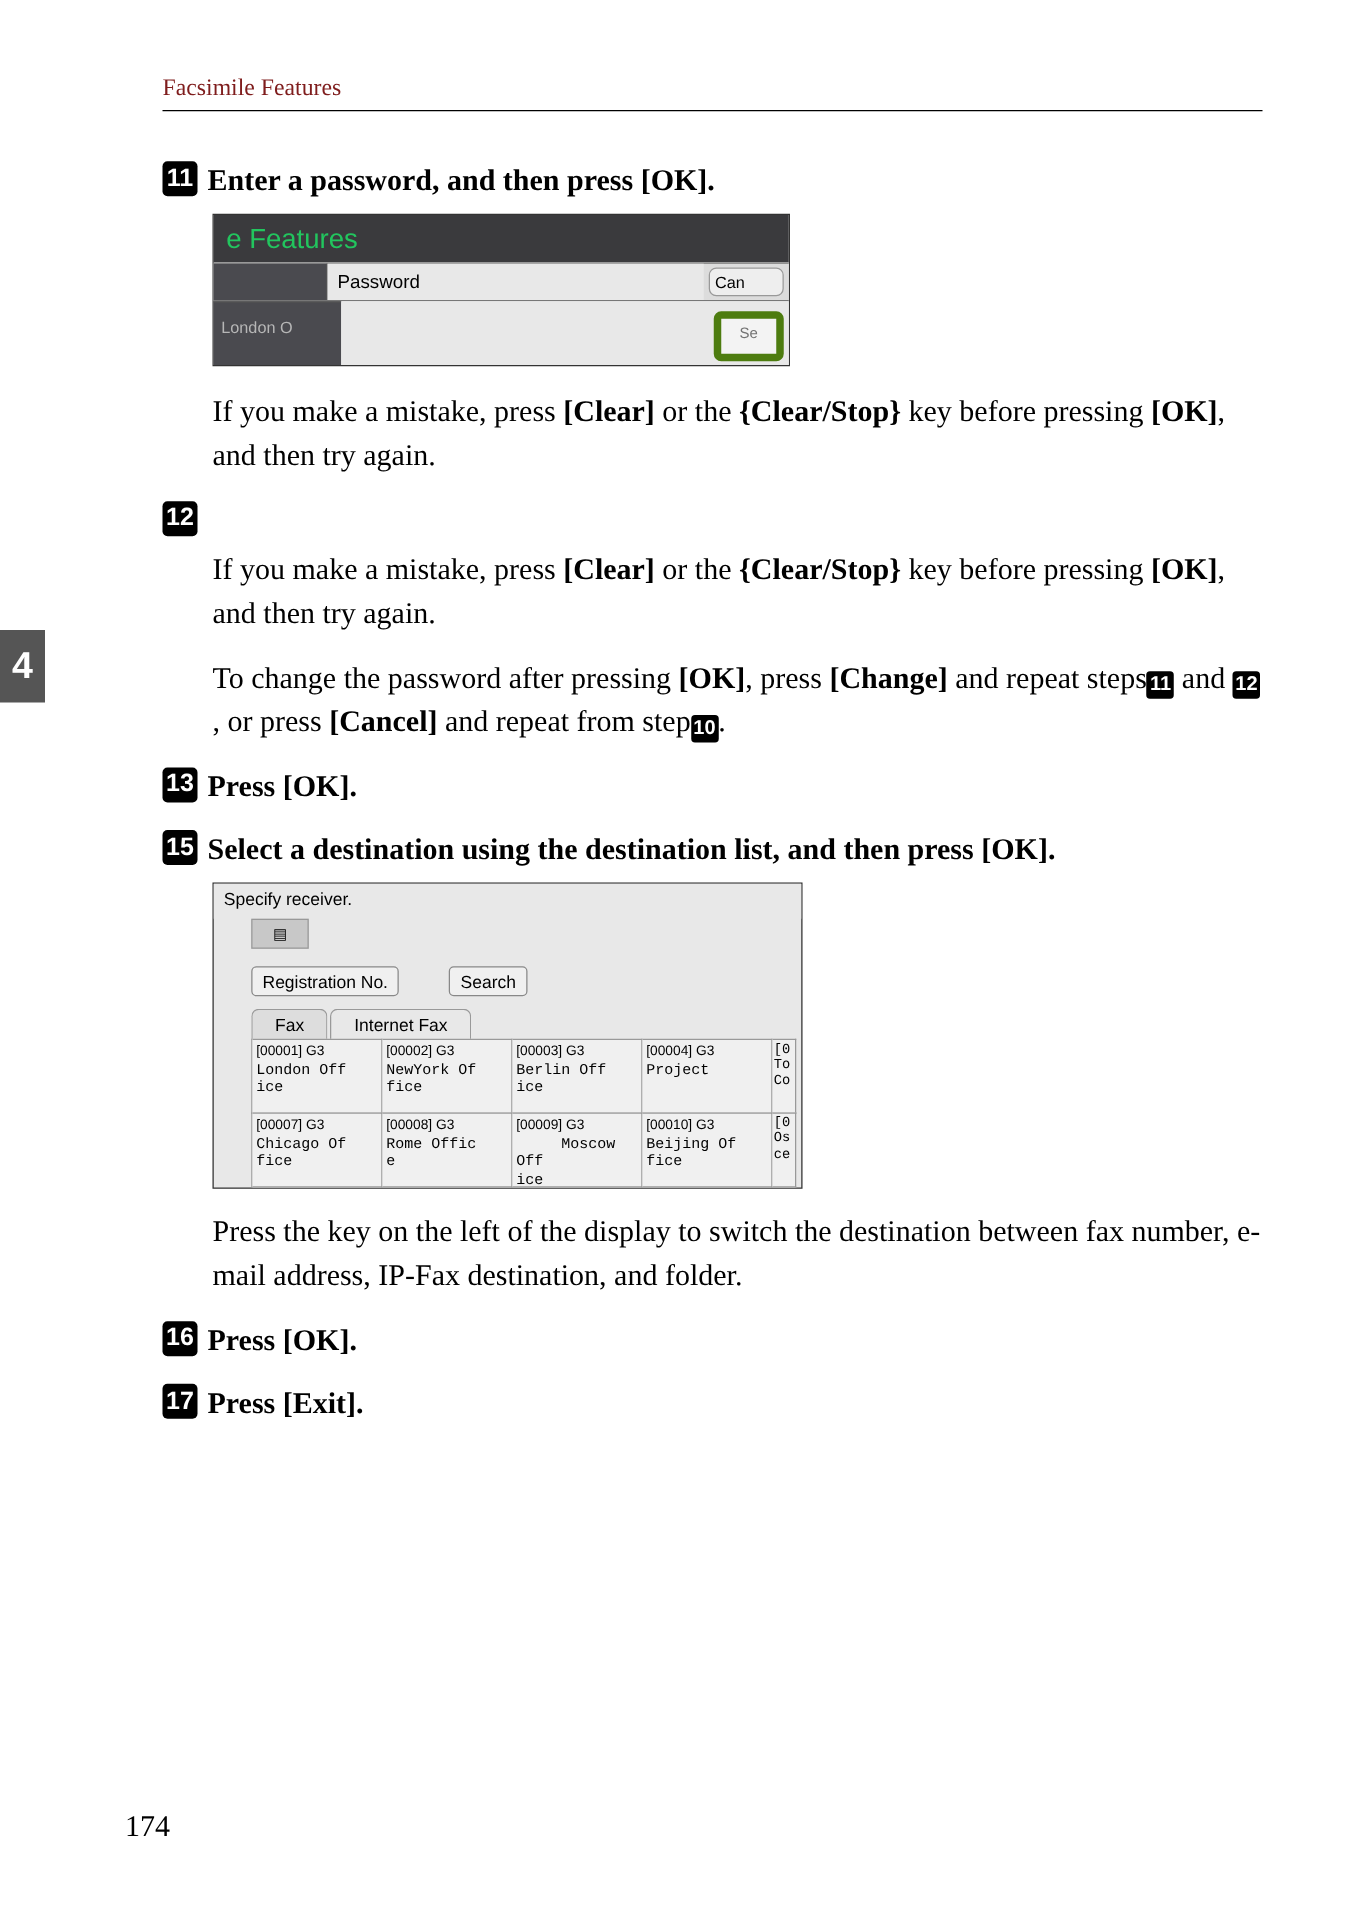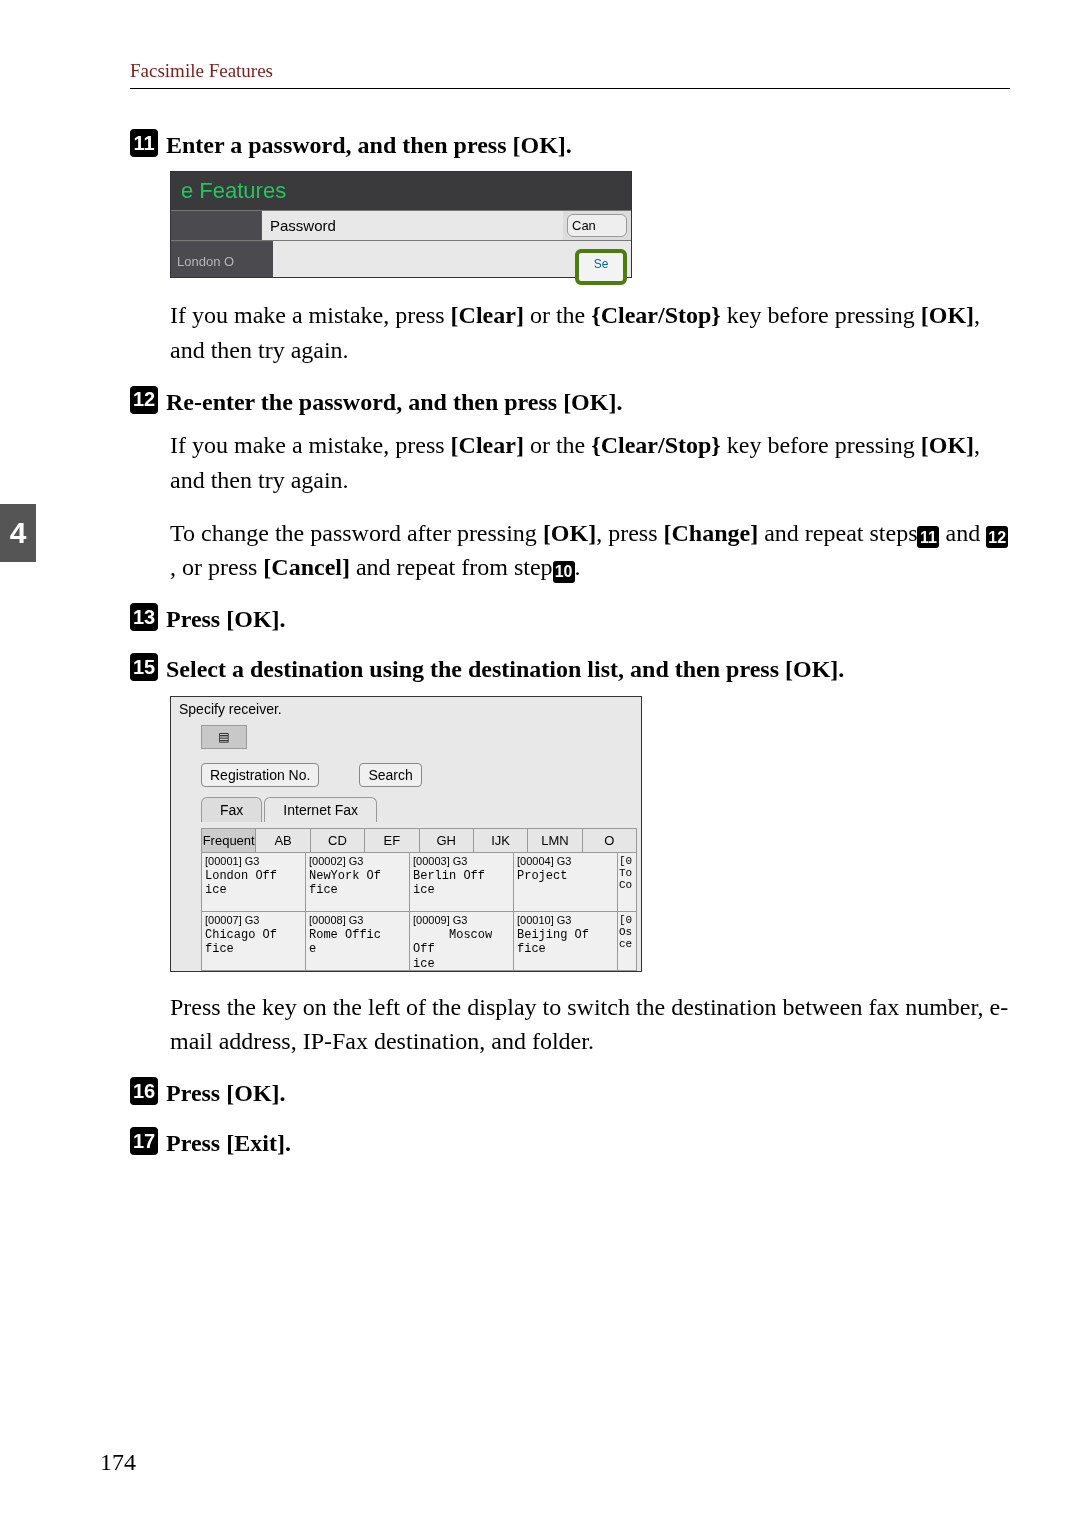--- a/index.html
+++ b/index.html
@@ -146,39 +146,39 @@
   }
   .ss1-row3 {
     display: flex;
     font-family: Arial, sans-serif;
     font-size: 13px;
   }
   .ss1-london {
     width: 90px;
     background: #4a4a4f;
     color: #b6b6b6;
-    padding: 12px 6px 8px 6px;
+    padding: 12px 6px 23px 6px;
     border-top: 1px solid #555;
   }
   .ss1-rightfill {
     flex: 1;
     background: #e8e8e8;
     position: relative;
   }
   .ss1-se {
     position: absolute;
     right: 4px;
     top: 8px;
     width: 44px;
     height: 24px;
-    border: 4px solid #4d7c0f;
+    border: 6px solid #4d7c0f;
     border-radius: 6px;
     background: #f3f3f3;
     font-size: 12px;
-    color: #0369a1;
+    color: #737373;
     text-align: center;
     padding-top: 4px;
   }
   
   .ss2 {
     margin: 8px 0 18px 40px;
     width: 470px;
     border: 1px solid #333;
     font-family: Arial, sans-serif;
     font-size: 14px;
@@ -325,23 +325,20 @@
     </div>
 
     <div class="body-text">
       <span>If you make a mistake, press </span><span class="bold-ui">[Clear]</span><span> or the </span><span class="bold-ui">{</span><span class="bold-ui">Clear/Stop</span><span class="bold-ui">}</span><span> key before pressing </span><span class="bold-ui">[OK]</span><span>, and then try again.</span>
     </div>
   </div>
 
   <div class="step">
     <div class="step-head">
       <div class="step-num">12</div>
-      <div class="step-title">
-        <span>Re-enter the password, and then press </span><span class="bold-ui">[OK]</span><span>.</span>
-      </div>
     </div>
     <div class="body-text">
       <span>If you make a mistake, press </span><span class="bold-ui">[Clear]</span><span> or the </span><span class="bold-ui">{</span><span class="bold-ui">Clear/Stop</span><span class="bold-ui">}</span><span> key before pressing </span><span class="bold-ui">[OK]</span><span>, and then try again.</span>
     </div>
     <div class="body-text">
       <span>To change the password after pressing </span><span class="bold-ui">[OK]</span><span>, press </span><span class="bold-ui">[Change]</span><span> and repeat steps</span><span class="inline-step">11</span><span> and </span><span class="inline-step">12</span><span>, or press </span><span class="bold-ui">[Cancel]</span><span> and repeat from step</span><span class="inline-step">10</span><span>.</span>
     </div>
   </div>
 
   <div class="step">
@@ -368,30 +365,20 @@
         <div class="ss2-iconbox">▤</div>
       </div>
       <div class="ss2-line">
         <div class="ss2-btn">Registration No.</div>
         <div class="ss2-btn">Search</div>
       </div>
       <div class="ss2-tabs-wrap">
         <div class="ss2-mode">
           <div class="ss2-modebtn active">Fax</div>
           <div class="ss2-modebtn">Internet Fax</div>
-        </div>
-        <div class="ss2-alpha">
-          <div class="active">Frequent</div>
-          <div>AB</div>
-          <div>CD</div>
-          <div>EF</div>
-          <div>GH</div>
-          <div>IJK</div>
-          <div>LMN</div>
-          <div>O</div>
         </div>
         <div class="ss2-grid">
           <div class="ss2-cell"><span class="code">[00001] G3</span><br><span style="white-space:pre-line;">London Off
 ice</span></div>
           <div class="ss2-cell"><span class="code">[00002] G3</span><br><span style="white-space:pre-line;">NewYork Of
 fice</span></div>
           <div class="ss2-cell"><span class="code">[00003] G3</span><br><span style="white-space:pre-line;">Berlin Off
 ice</span></div>
           <div class="ss2-cell"><span class="code">[00004] G3</span><br><span style="white-space:pre-line;">Project</span></div>
           <div class="ss2-partial" style="white-space:pre-line;">[0

